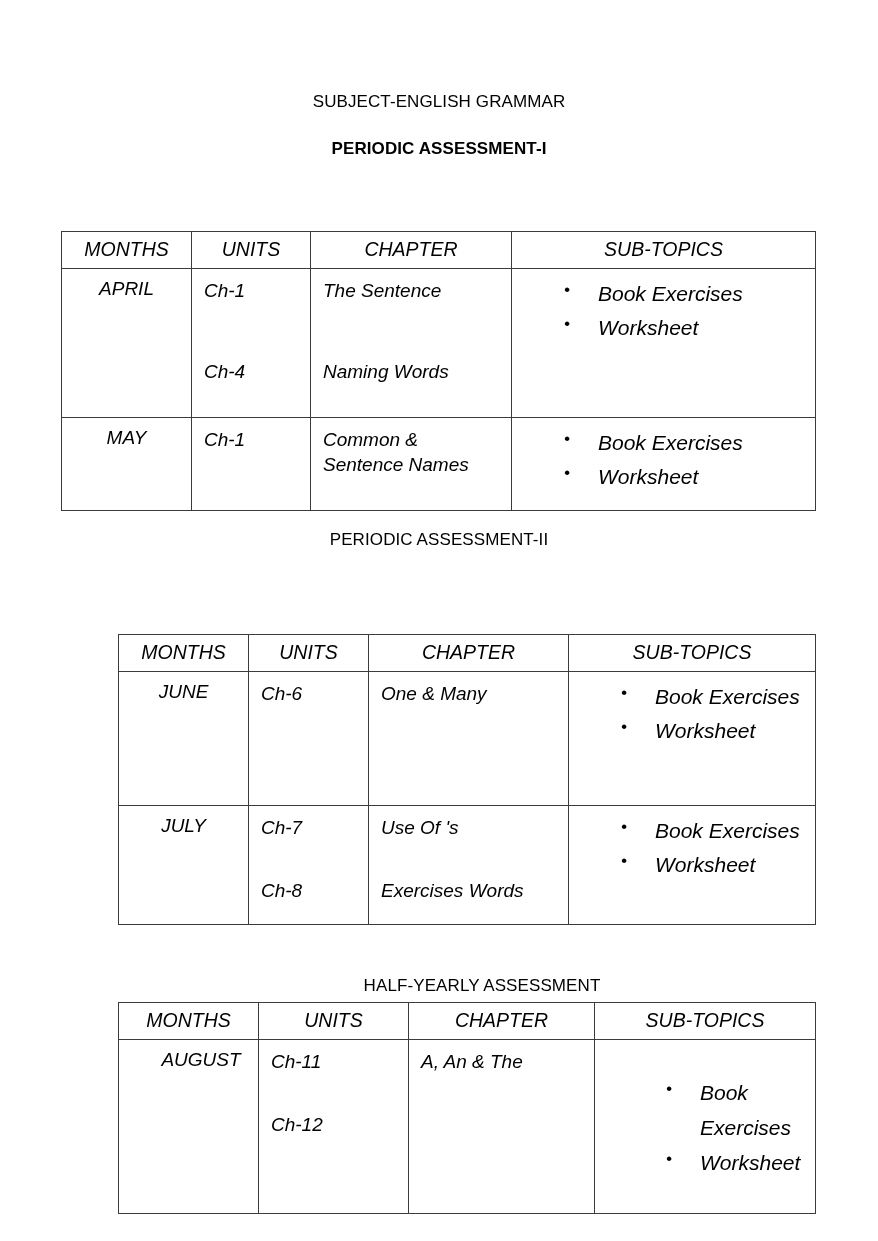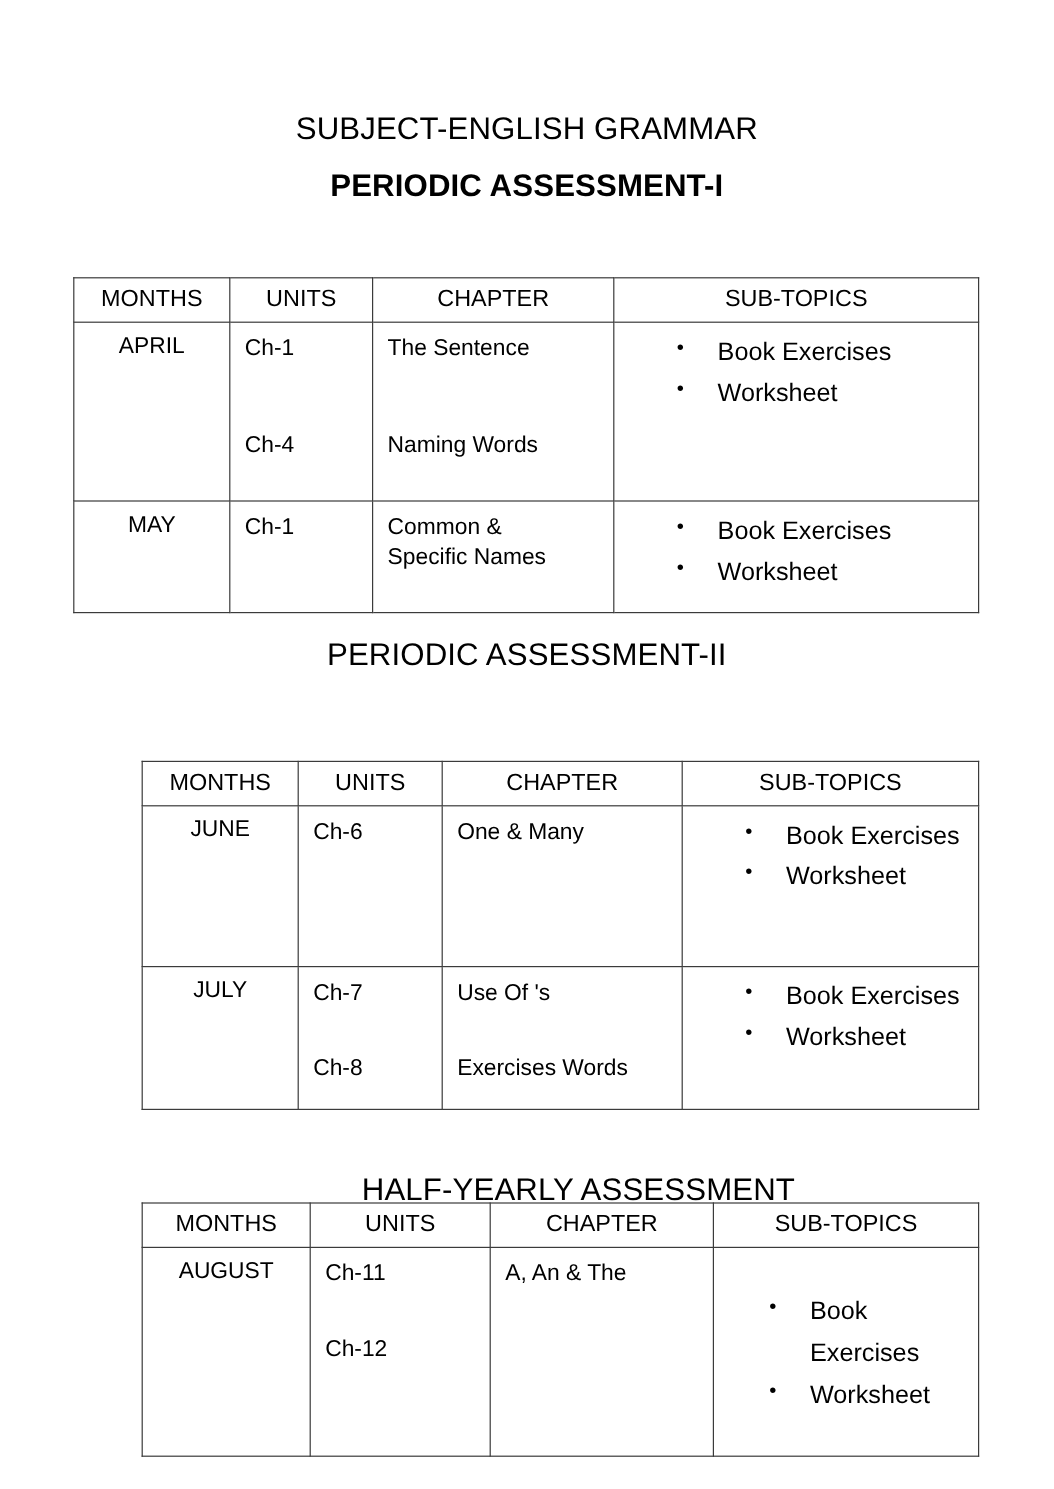--- a/index.html
+++ b/index.html
@@ -20,36 +20,37 @@
     inset: 0;
     width: 878px;
     height: 1241px;
     overflow: hidden;
   }
   .heading {
     position: absolute;
     left: 0;
     width: 878px;
     text-align: center;
-    font-size: 26px;
+    font-size: 17px;
     letter-spacing: 0.1px;
     color: #000;
     white-space: nowrap;
   }
   #doc-title   { top: 92px; }
   #pa1-heading { top: 139px; font-weight: bold; }
   #pa2-heading { top: 530px; }
   #hy-heading  { top: 976px; margin-left: 43px; }
 
   table.grid {
     position: absolute;
     border-collapse: collapse;
     table-layout: fixed;
     font-size: 19px;
     color: #000;
+    font-style: italic;
   }
   table.grid td, table.grid th {
     border: 1px solid #3b3b3b;
     padding: 0;
     vertical-align: top;
     font-weight: normal;
     background: #fff;
   }
   .hcell {
     text-align: center;
@@ -107,21 +108,21 @@
   #table-pa2 col.c-sub     { width: 247px; }
   #table-pa2 .row-tall td  { height: 124px; }
   #table-pa2 .row-mid td   { height: 109px; }
 
   
   #table-hy { left: 118px; top: 1002px; width: 697px; }
   #table-hy col.c-months  { width: 140px; }
   #table-hy col.c-units   { width: 150px; }
   #table-hy col.c-chapter { width: 186px; }
   #table-hy col.c-sub     { width: 221px; }
-  #table-hy .row-tall td  { height: 137px; }
+  #table-hy .row-tall td  { height: 137px; padding-left: 25px; }
   #table-hy ul.bullets li { padding-left: 80px; line-height: 1.66; }
   #table-hy ul.bullets li::before { left: 46px; line-height: 1.66; }
   #table-hy .sub-cell { padding-top: 36px !important; }
   .gap-line { display: block; height: 56px; }
   .gap-line-sm { display: block; height: 38px; }
 </style>
 </head>
 <body>
 
 <div class="page">
@@ -165,21 +166,21 @@
           </ul>
         </td>
       </tr>
       <tr class="row-short">
         <td class="month-cell">MAY</td>
         <td class="plain-cell">
           <span>Ch-1</span>
         </td>
         <td class="plain-cell">
           <span>Common &amp;</span><br>
-          <span>Specific Names</span>
+          <span>Sentence Names</span>
         </td>
         <td class="sub-cell">
           <ul class="bullets">
             <li>Book Exercises</li>
             <li>Worksheet</li>
           </ul>
         </td>
       </tr>
     </tbody>
   </table>

